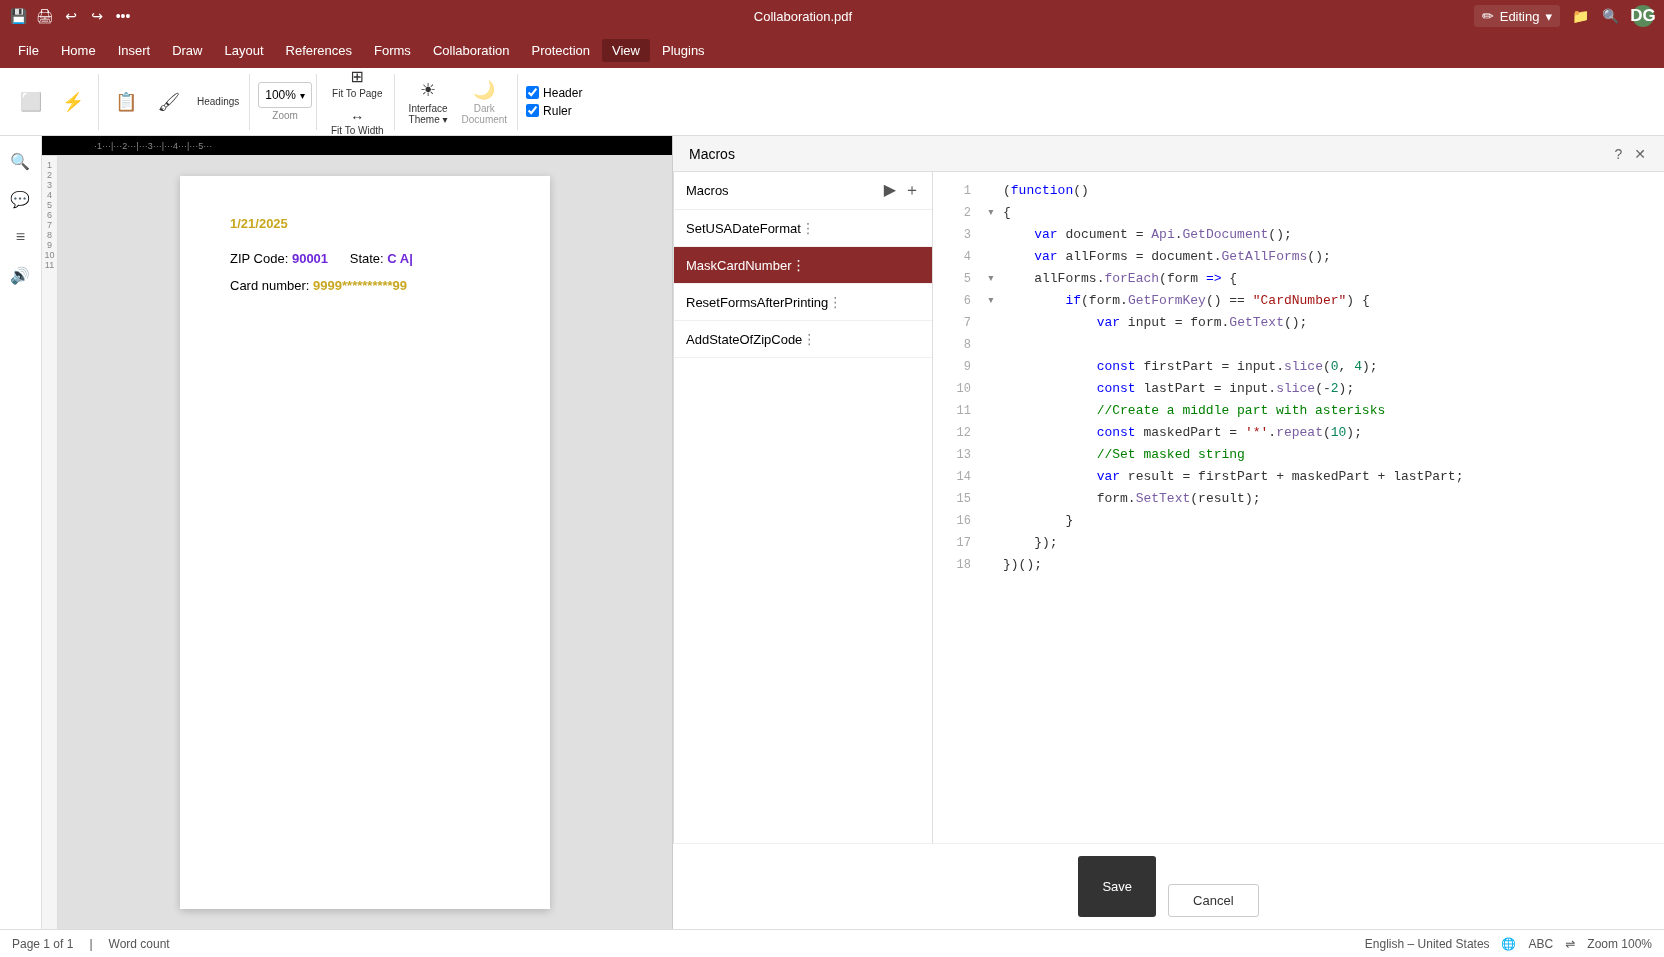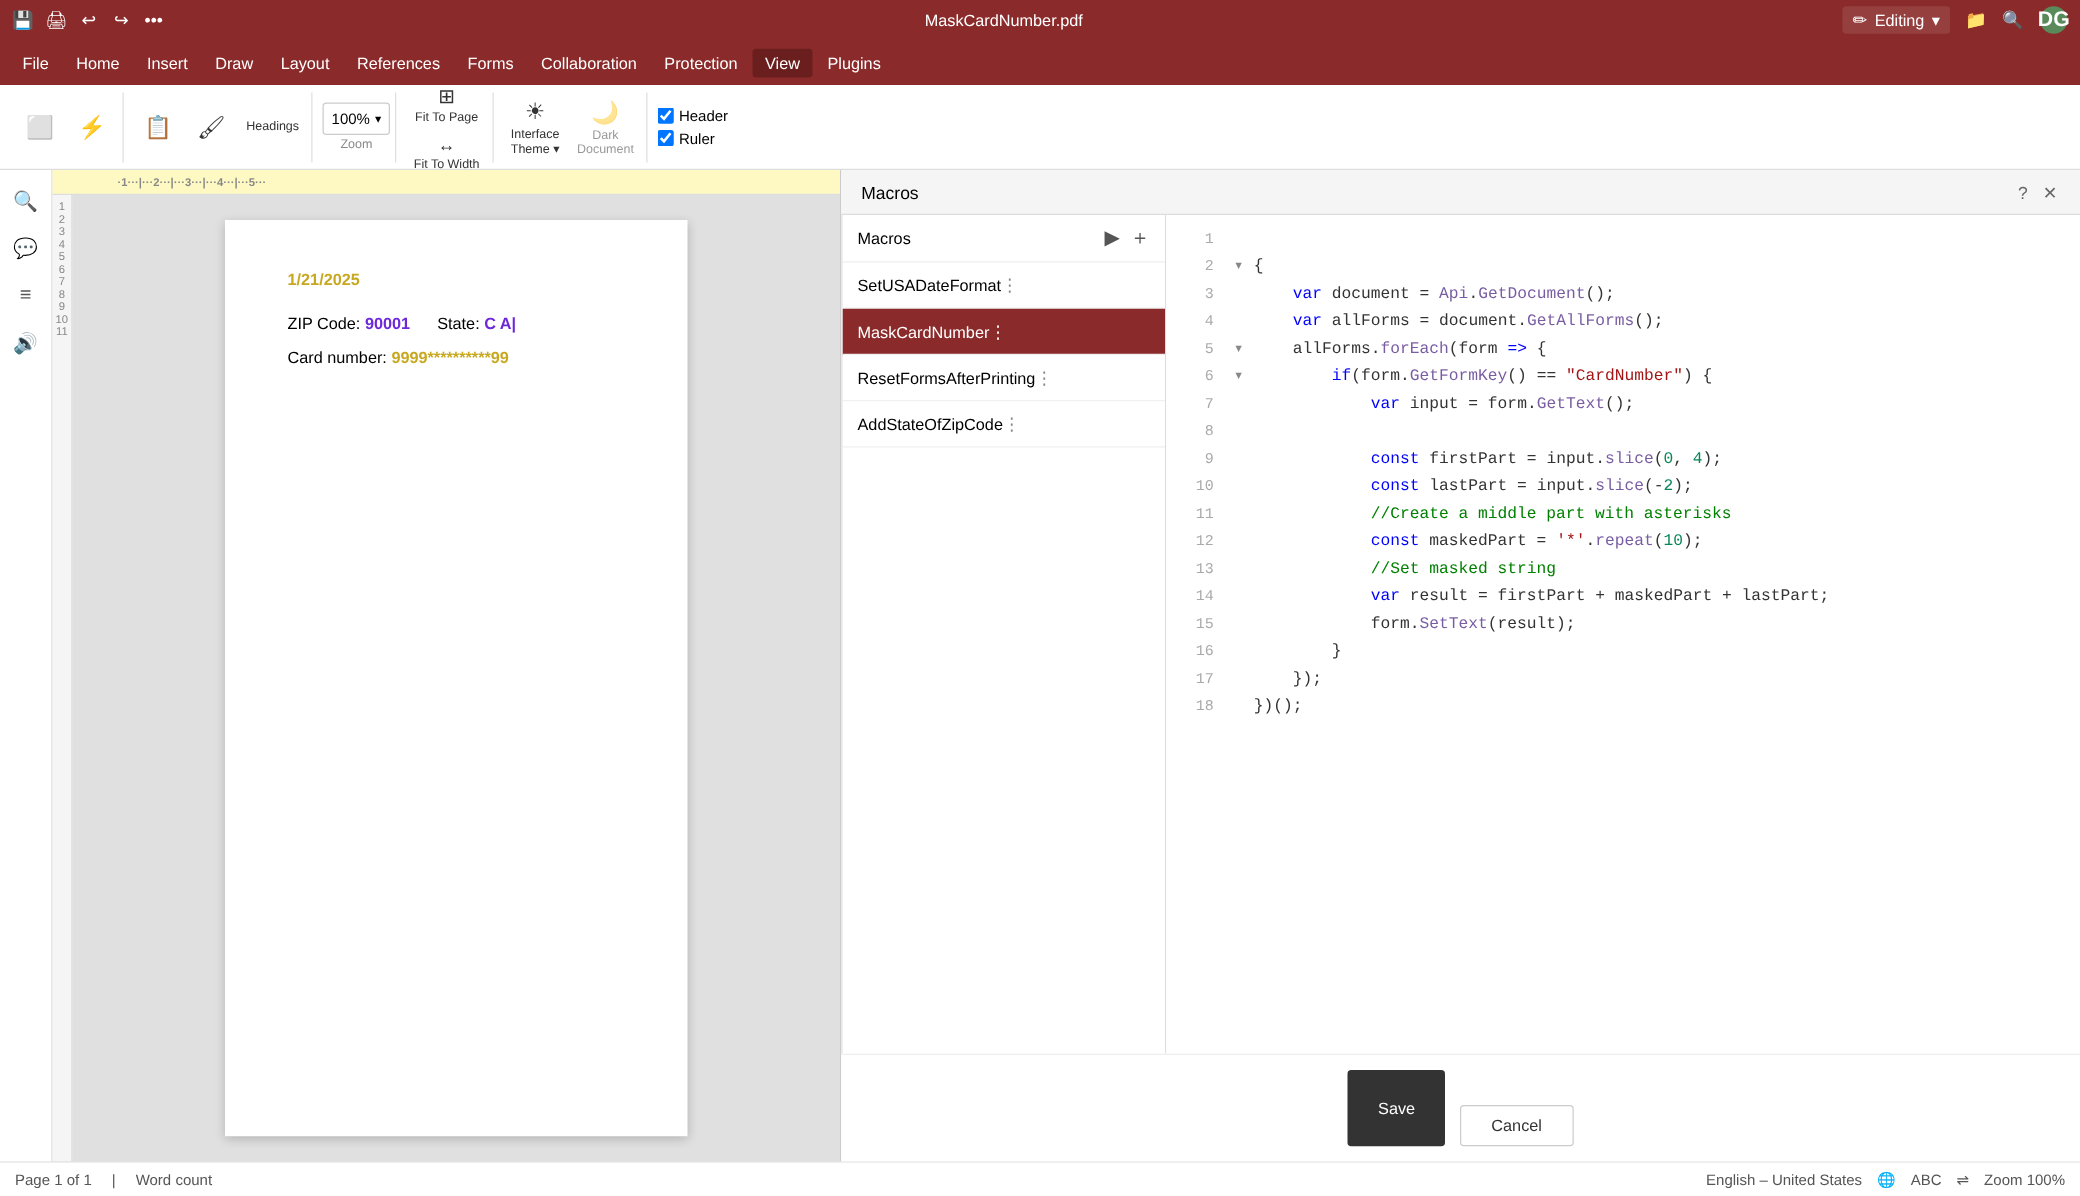--- a/index.html
+++ b/index.html
@@ -117,29 +117,28 @@
     }
 
     
     .ruler-area {
       display: flex;
       flex-direction: column;
       flex: 1;
     }
     .top-ruler {
       height: 20px;
-      background: #fef9c3;
+      background: #000000;
       border-bottom: 1px solid #ddd;
       display: flex;
       align-items: center;
       padding-left: 42px;
       font-size: 9px;
       color: #888;
       overflow: hidden;
-      font-weight: bold;
     }
 
     .content-row {
       display: flex;
       flex: 1;
       overflow: hidden;
     }
 
     .left-ruler {
       width: 16px;
@@ -356,21 +355,21 @@
 <div class="title-bar">
   <div class="title-bar-left">
     <div class="title-bar-icons">
       <div class="title-bar-icon">💾</div>
       <div class="title-bar-icon">🖨</div>
       <div class="title-bar-icon">↩</div>
       <div class="title-bar-icon">↪</div>
       <div class="title-bar-icon">•••</div>
     </div>
   </div>
-  <div class="title-bar-center">MaskCardNumber.pdf</div>
+  <div class="title-bar-center">Collaboration.pdf</div>
   <div class="title-bar-right">
     <div class="editing-badge">
       <span class="pencil-icon">✏</span>
       <span>Editing</span>
       <span>▾</span>
     </div>
     <div class="title-bar-icon">📁</div>
     <div class="title-bar-icon">🔍</div>
     <div class="user-avatar">DG</div>
   </div>
@@ -541,20 +540,21 @@
           </div>
         </div>
       </div>
 
       <div class="code-panel">
         <div class="code-editor">
 
           <div class="code-line">
             <span class="line-number">1</span>
             <span class="line-collapse"></span>
+            <span class="line-content"><span class="punct">(</span><span class="kw">function</span><span class="punct">()</span></span>
           </div>
 
           <div class="code-line">
             <span class="line-number">2</span>
             <span class="line-collapse" style="cursor:pointer; color:#888;">▾</span>
             <span class="line-content"><span class="punct">{</span></span>
           </div>
 
           <div class="code-line">
             <span class="line-number">3</span>

